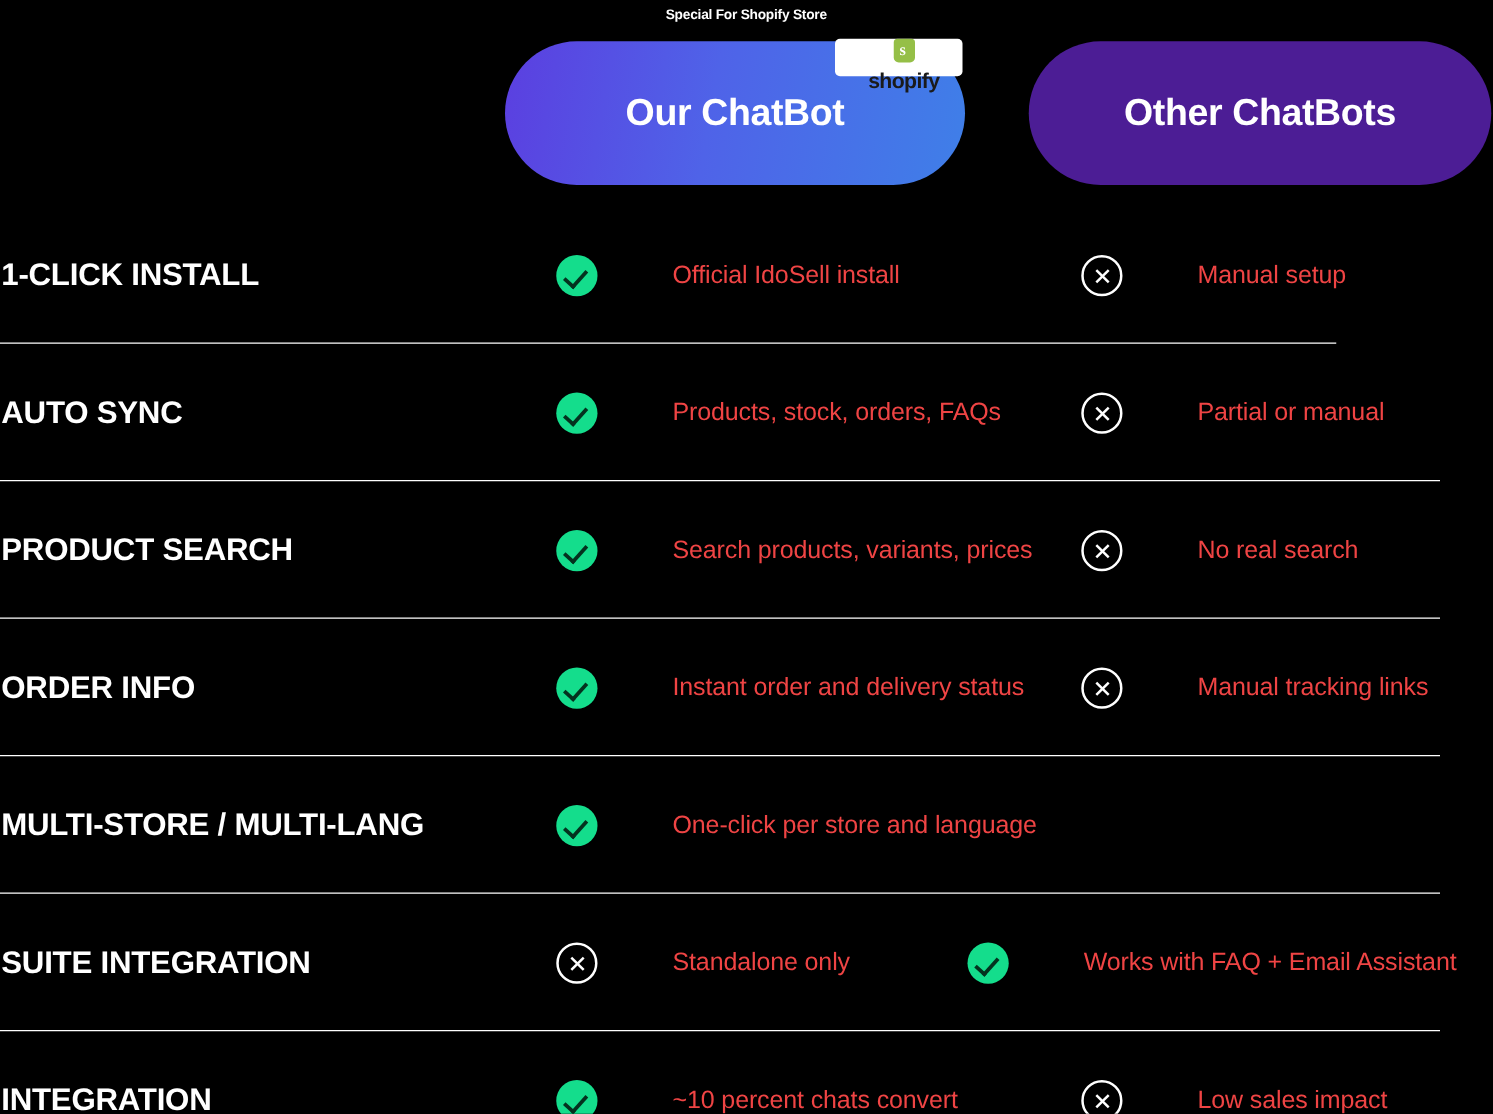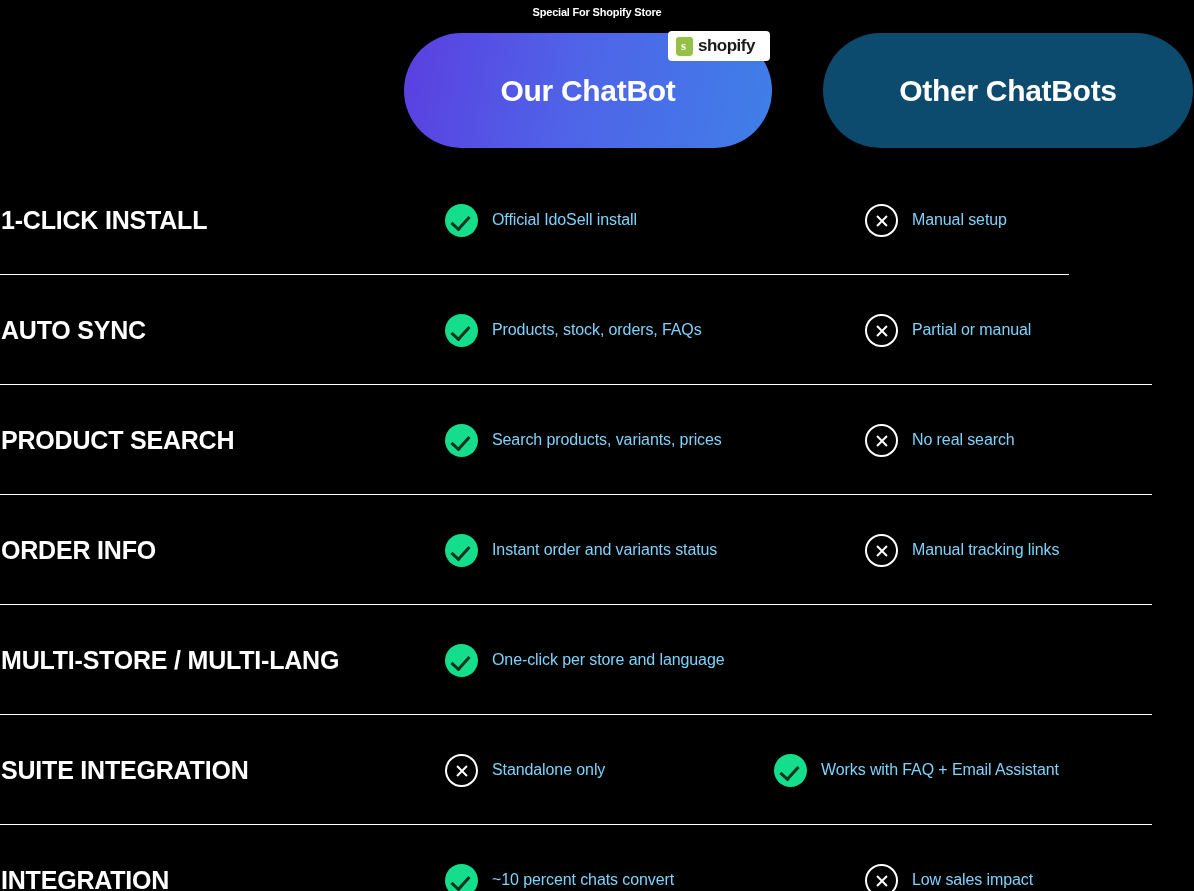--- a/index.html
+++ b/index.html
@@ -48,21 +48,21 @@
   .pill-ours .pill-text {
     font-size: 30px;
     font-weight: bold;
     letter-spacing: -0.3px;
   }
   .pill-others {
     left: 823px;
     top: 33px;
     width: 370px;
     height: 115px;
-    background: #0c4a6e;
+    background: #4c1d95;
   }
   .pill-others .pill-text {
     font-size: 30px;
     font-weight: bold;
     letter-spacing: -0.3px;
   }
 
   
   .shopify-badge {
     position: absolute;
@@ -70,20 +70,21 @@
     top: 31px;
     width: 102px;
     height: 30px;
     background: #ffffff;
     border-radius: 4px;
     display: flex;
     align-items: center;
     padding-left: 8px;
     box-sizing: border-box;
     gap: 5px;
+    flex-direction: column;
   }
   .shopify-bag {
     width: 17px;
     height: 19px;
     background: #95bf47;
     border-radius: 3px 3px 4px 4px;
     position: relative;
     flex: 0 0 auto;
   }
   .shopify-bag::after {
@@ -183,24 +184,25 @@
     left: 8px;
     top: 14px;
     width: 14px;
     height: 2px;
     background: #ffffff;
   }
   .mark-no::before { transform: rotate(45deg); }
   .mark-no::after  { transform: rotate(-45deg); }
 
   .cell-text {
-    font-size: 16px;
+    font-size: 20px;
     line-height: 1.45;
-    color: #7dd3fc;
+    color: #ef4444;
     letter-spacing: -0.1px;
+    margin-left: 46px;
   }
 </style>
 </head>
 <body>
 
 <div class="special-label">Special For Shopify Store</div>
 
 <div class="pill pill-ours">
   <span class="pill-text">Our ChatBot</span>
 </div>
@@ -252,21 +254,21 @@
       <span class="mark mark-no"></span>
       <span class="cell-text">No real search</span>
     </div>
     <div class="divider"></div>
   </div>
 
   <div class="row">
     <div class="feature">ORDER INFO</div>
     <div class="cell cell-ours">
       <span class="mark mark-yes"></span>
-      <span class="cell-text">Instant order and variants status</span>
+      <span class="cell-text">Instant order and delivery status</span>
     </div>
     <div class="cell cell-others">
       <span class="mark mark-no"></span>
       <span class="cell-text">Manual tracking links</span>
     </div>
     <div class="divider"></div>
   </div>
 
   <div class="row">
     <div class="feature">MULTI-STORE / MULTI-LANG</div>

